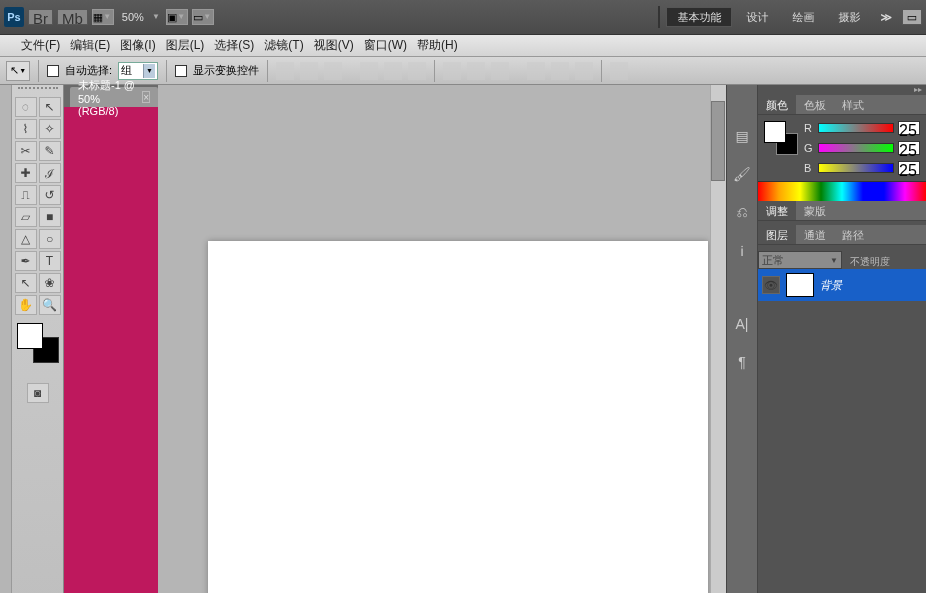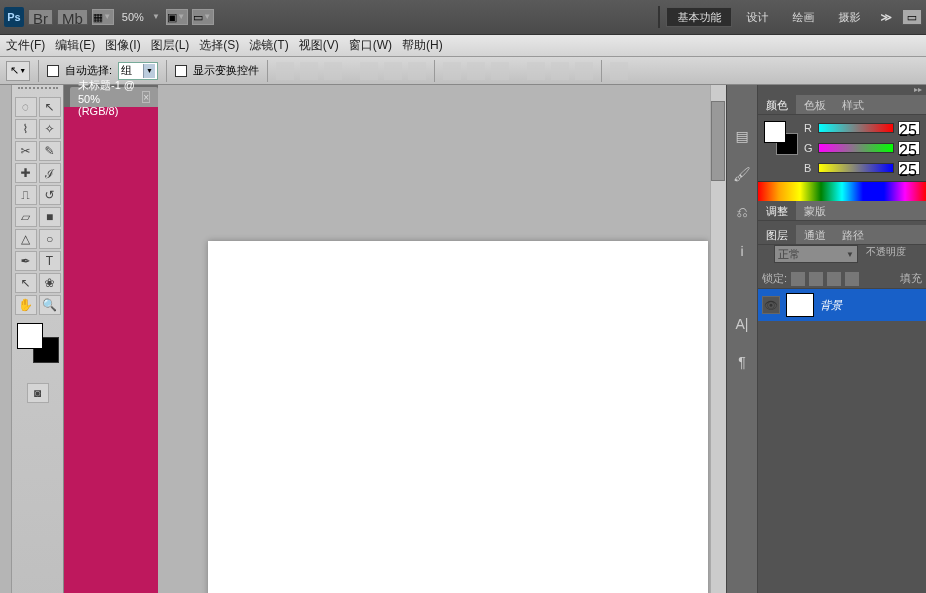--- a/index.html
+++ b/index.html
@@ -9,21 +9,21 @@
 .ps-logo{width:20px;height:20px;background:#0a3d62;color:#a8d8ff;font-weight:bold;font-size:11px;display:flex;align-items:center;justify-content:center;border-radius:2px}
 .ap-btn{height:16px;padding:0 4px;background:#888;border:1px solid #555;color:#333;font-size:15px}
 .ap-zoom{color:#ddd;font-size:11px;padding:0 4px}
 .ap-dd{width:10px;height:10px;color:#aaa;font-size:8px}
 .ap-spacer{flex:1}
 .ws-tab{height:20px;padding:0 10px;color:#ddd;display:flex;align-items:center;border:1px solid #555}
 .ws-tab.active{background:#2d2d2d}
 .ap-more{color:#ddd;padding:0 6px;font-weight:bold}
 .min-icon{width:20px;height:16px;background:#aaa;border:1px solid #555;display:flex;align-items:center;justify-content:center}
 
-.menubar{height:22px;background:linear-gradient(#e8e8e8,#d4d4d4);display:flex;align-items:center;padding:0 6px;gap:10px;border-bottom:1px solid #999}
+.menubar{height:22px;background:linear-gradient(#e8e8e8,#d4d4d4);display:flex;align-items:center;padding:0 21px;gap:10px;border-bottom:1px solid #999}
 .menubar span{color:#222;font-size:12px;cursor:pointer}
 
 .optbar{height:28px;background:linear-gradient(#d8d8d8,#c0c0c0);display:flex;align-items:center;padding:0 6px;gap:6px;border-bottom:1px solid #888}
 .tool-ind{width:24px;height:20px;border:1px solid #999;background:#ddd;display:flex;align-items:center;justify-content:center}
 .chk{width:12px;height:12px;border:1px solid #333;background:#fff}
 .opt-sel{width:40px;height:18px;border:1px solid #7a9;background:#fff;display:flex;align-items:center;padding:0 2px;justify-content:space-between}
 .opt-sel .dd{width:12px;height:14px;background:#bcd;border-left:1px solid #89a;font-size:7px;display:flex;align-items:center;justify-content:center}
 .vsep{width:1px;height:22px;background:#999;margin:0 2px}
 .align-ico{width:18px;height:18px;background:#ccc;opacity:.5;border:1px solid #ccc}
 
@@ -60,21 +60,21 @@
 .srow{display:flex;align-items:center;gap:4px}
 .srow label{color:#ddd;width:10px}
 .slider{flex:1;height:10px;border:1px solid #333;position:relative}
 .slider.r{background:linear-gradient(90deg,#0ff,#f00)}
 .slider.g{background:linear-gradient(90deg,#f0f,#0f0)}
 .slider.b{background:linear-gradient(90deg,#ff0,#00f)}
 .sval{width:22px;height:14px;background:#fff;border:1px solid #333;font-size:16px;text-align:right;padding-right:17px;color:#000}
 .spectrum{height:20px;background:linear-gradient(90deg,red,orange,yellow,green,cyan,blue,blue,magenta,red);border-top:1px solid #333}
 .adj-panel{background:#535353}
 .layers-panel{background:#535353;flex:1;display:flex;flex-direction:column}
-.lay-opts{height:24px;display:flex;align-items:flex-start;padding:0 16px;gap:8px}
+.lay-opts{height:24px;display:flex;align-items:flex-end;padding:0 0;gap:8px}
 .blend-sel{width:84px;height:18px;background:#bbb;border:1px solid #333;color:#333;padding:0 3px;display:flex;justify-content:space-between;align-items:center}
 .blend-sel.dis{opacity:.55}
 .opac-lbl{color:#bbb;font-size:10px}
 .lock-row{height:20px;display:flex;align-items:center;padding:0 4px;gap:4px;color:#bbb;font-size:10px;border-bottom:1px solid #444}
 .lock-ico{width:14px;height:14px;background:#777}
 .layer-item{height:32px;background:#1860c8;display:flex;align-items:center;gap:6px;padding:0 4px}
 .eye{width:18px;height:18px;color:#333;background:#535353;display:flex;align-items:center;justify-content:center;border:1px solid #666}
 .lay-thumb{width:28px;height:24px;background:#fff;border:1px solid #000}
 .lay-name{color:#fff;font-style:italic;font-size:11px}
 </style>
@@ -269,28 +269,20 @@
       <div class="pn-tab">路径</div>
     </div>
     <div class="layers-panel">
       <div class="lay-opts">
         <div class="blend-sel dis">
             <span>正常</span>
             <span style="font-size:8px">▼</span>
           </div>
         <span class="opac-lbl">不透明度</span>
       </div>
-      <div class="lock-row">
-        <span>锁定:</span>
-        <div class="lock-ico"></div>
-        <div class="lock-ico"></div>
-        <div class="lock-ico"></div>
-        <div class="lock-ico"></div>
-        <span style="margin-left:auto">填充</span>
-      </div>
       <div class="layer-item">
         <div class="eye">👁</div>
         <div class="lay-thumb"></div>
         <span class="lay-name">背景</span>
       </div>
     </div>
   </div>
 </div>
 
 </body></html>

